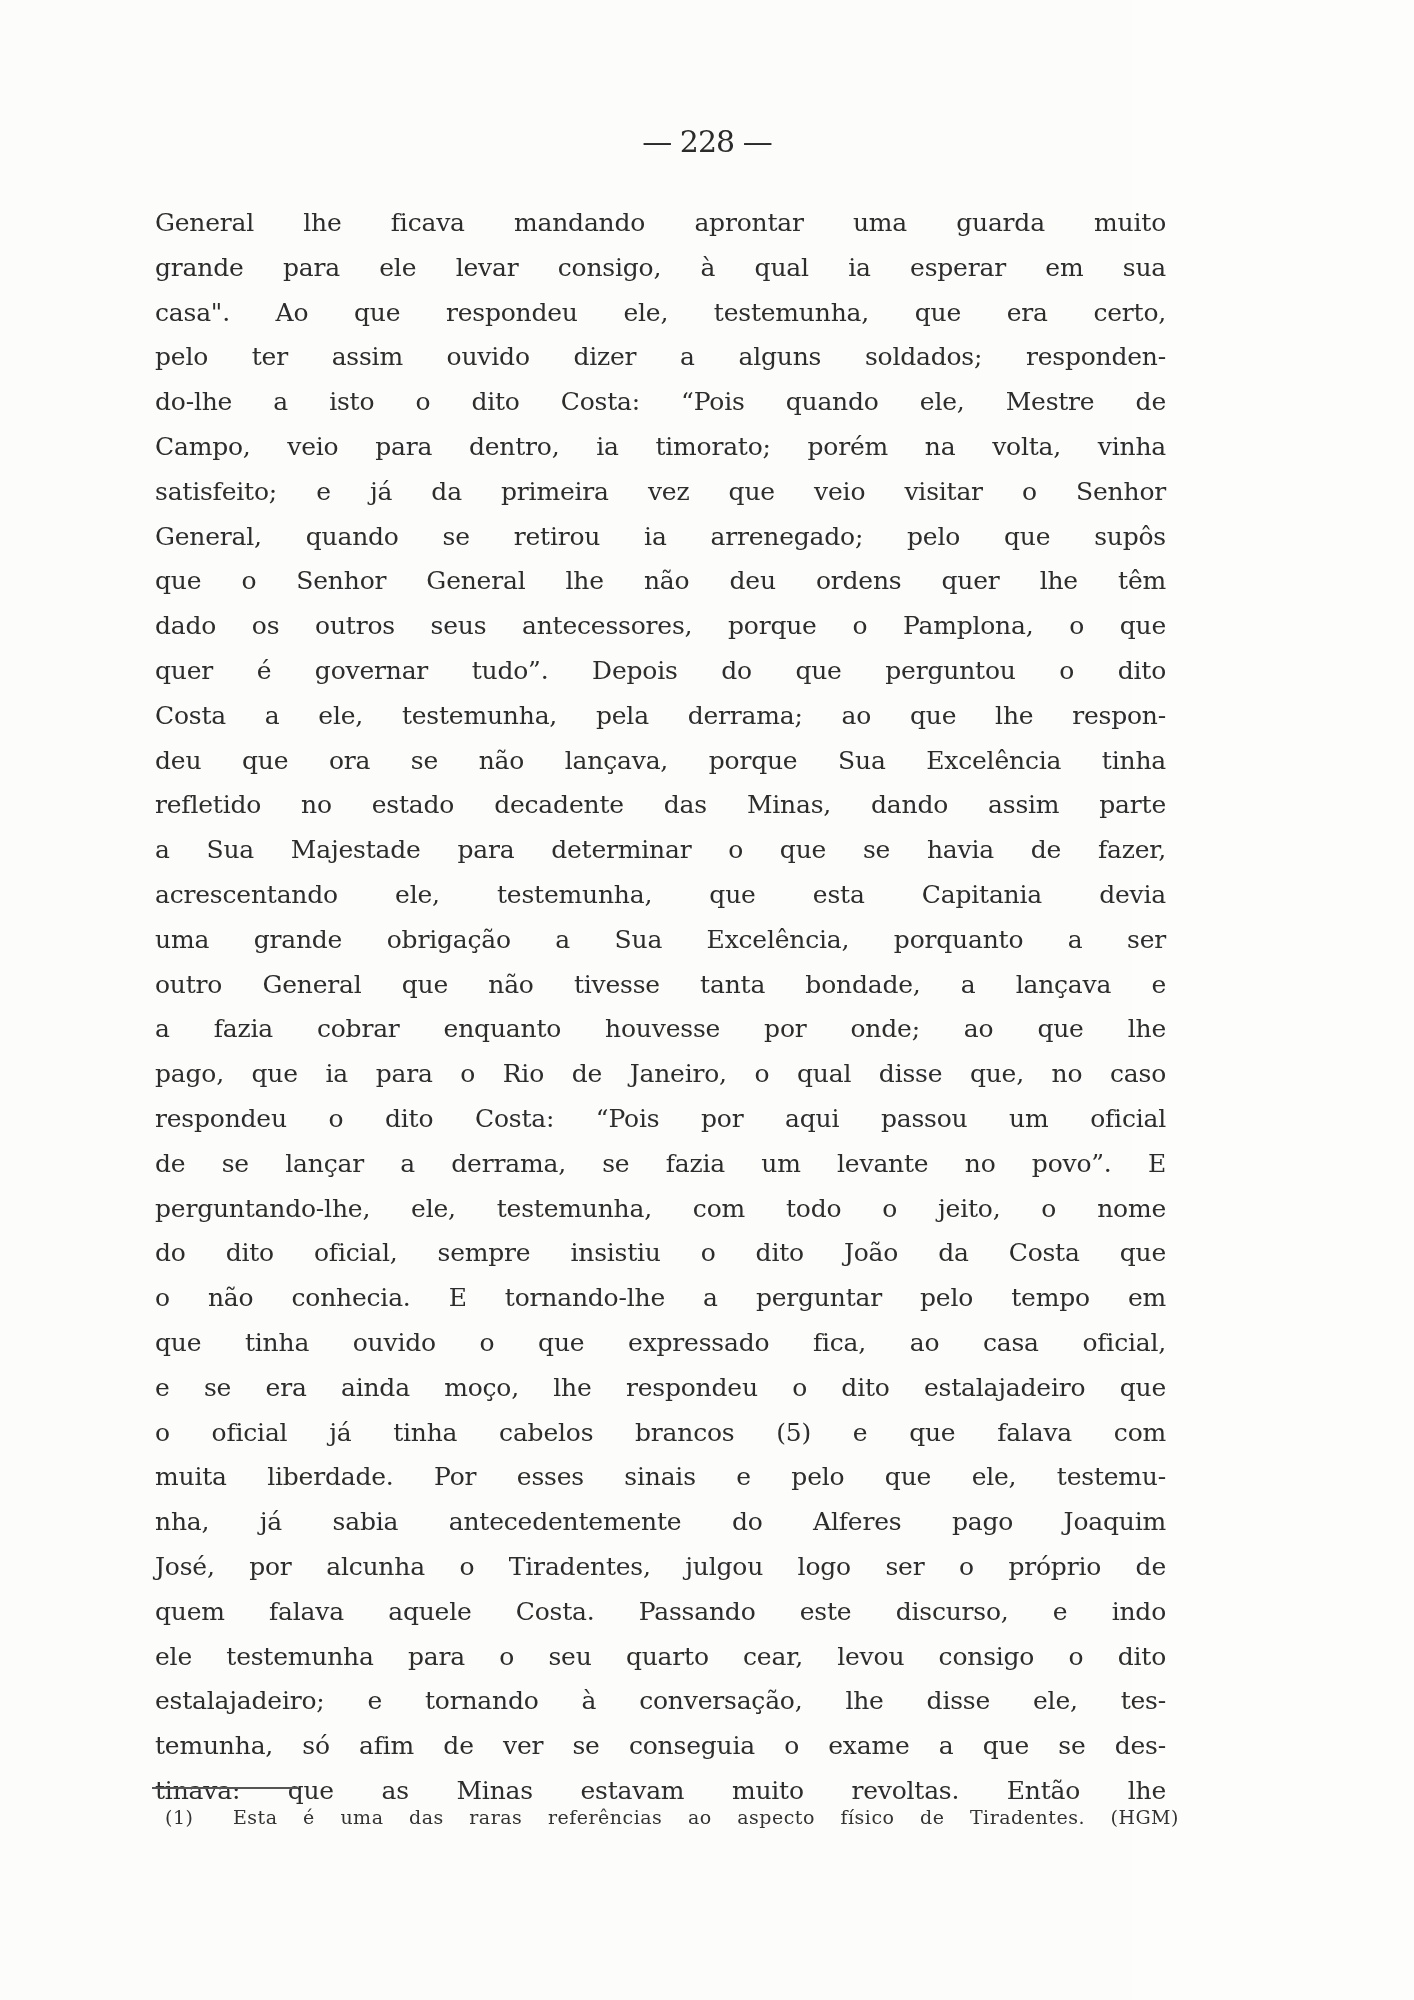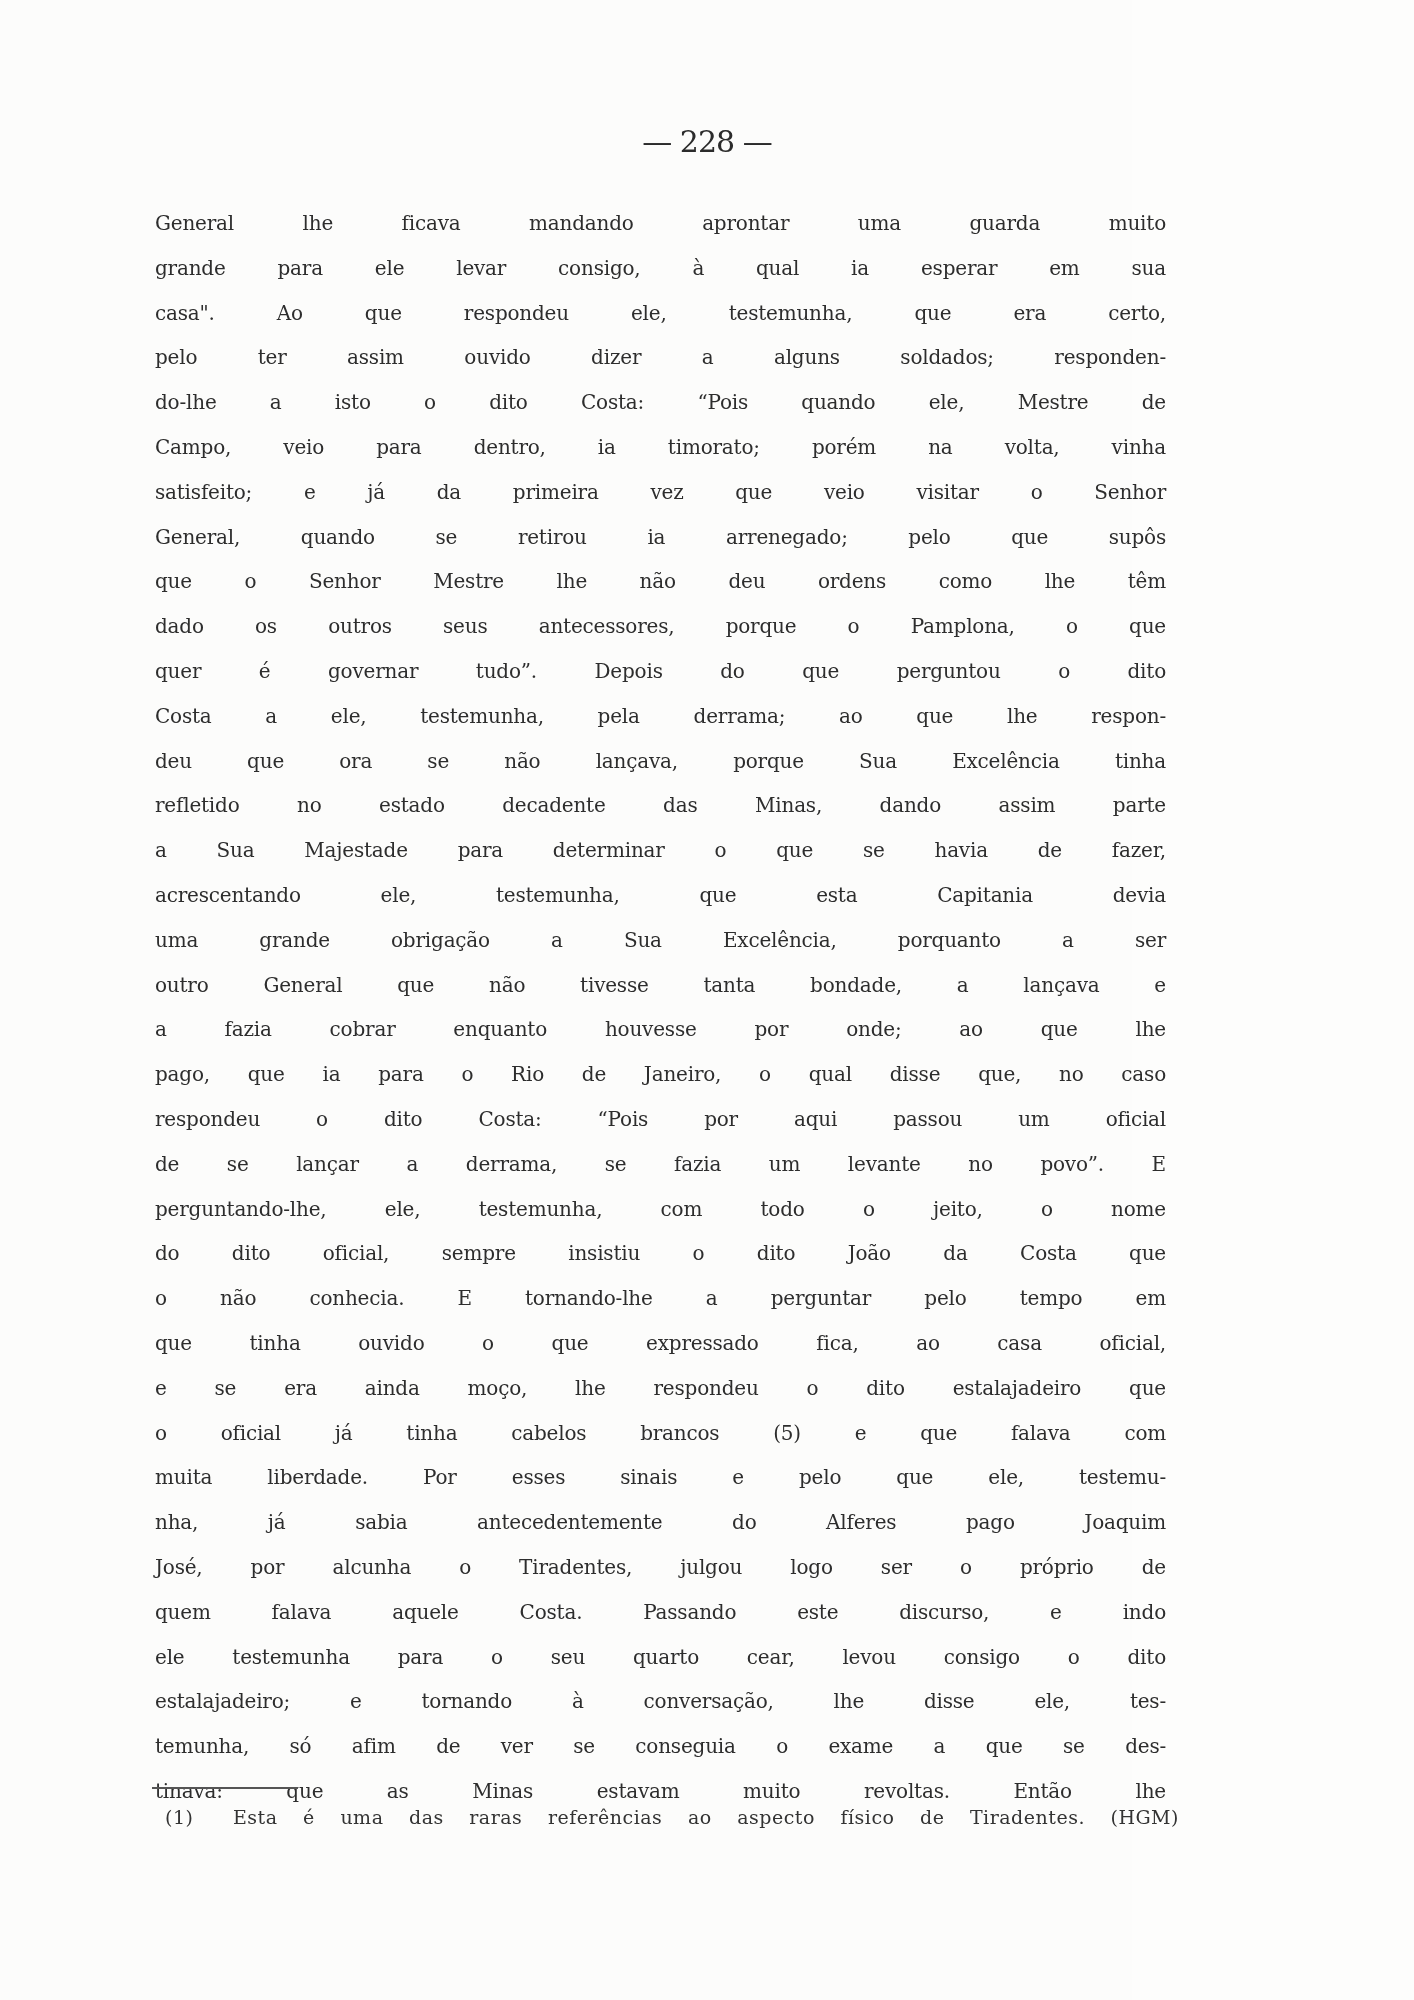--- a/index.html
+++ b/index.html
@@ -33,21 +33,21 @@
     letter-spacing: -1px;
     color: #2b2b2b;
     line-height: 40px;
   }
   .body-text {
     position: absolute;
     left: 155px;
     top: 201px;
     width: 1011px;
     font-family: "DejaVu Serif", serif;
-    font-size: 20px;
+    font-size: 25px;
     line-height: 44.8px;
     color: #2d2d2d;
   }
   .line {
     display: block;
     text-align: justify;
     text-align-last: justify;
     white-space: nowrap;
     height: 44.8px;
     letter-spacing: -0.2px;
@@ -87,21 +87,21 @@
 
   <div class="body-text">
     <span class="line">General lhe ficava mandando aprontar uma guarda muito</span>
     <span class="line">grande para ele levar consigo, à qual ia esperar em sua</span>
     <span class="line">casa". Ao que respondeu ele, testemunha, que era certo,</span>
     <span class="line">pelo ter assim ouvido dizer a alguns soldados; responden-</span>
     <span class="line">do-lhe a isto o dito Costa: “Pois quando ele, Mestre de</span>
     <span class="line">Campo, veio para dentro, ia timorato; porém na volta, vinha</span>
     <span class="line">satisfeito; e já da primeira vez que veio visitar o Senhor</span>
     <span class="line">General, quando se retirou ia arrenegado; pelo que supôs</span>
-    <span class="line">que o Senhor Mestre lhe não deu ordens como lhe têm</span>
+    <span class="line">que o Senhor General lhe não deu ordens quer lhe têm</span>
     <span class="line">dado os outros seus antecessores, porque o Pamplona, o que</span>
     <span class="line">quer é governar tudo”. Depois do que perguntou o dito</span>
     <span class="line">Costa a ele, testemunha, pela derrama; ao que lhe respon-</span>
     <span class="line">deu que ora se não lançava, porque Sua Excelência tinha</span>
     <span class="line">refletido no estado decadente das Minas, dando assim parte</span>
     <span class="line">a Sua Majestade para determinar o que se havia de fazer,</span>
     <span class="line">acrescentando ele, testemunha, que esta Capitania devia</span>
     <span class="line">uma grande obrigação a Sua Excelência, porquanto a ser</span>
     <span class="line">outro General que não tivesse tanta bondade, a lançava e</span>
     <span class="line">a fazia cobrar enquanto houvesse por onde; ao que lhe</span>

